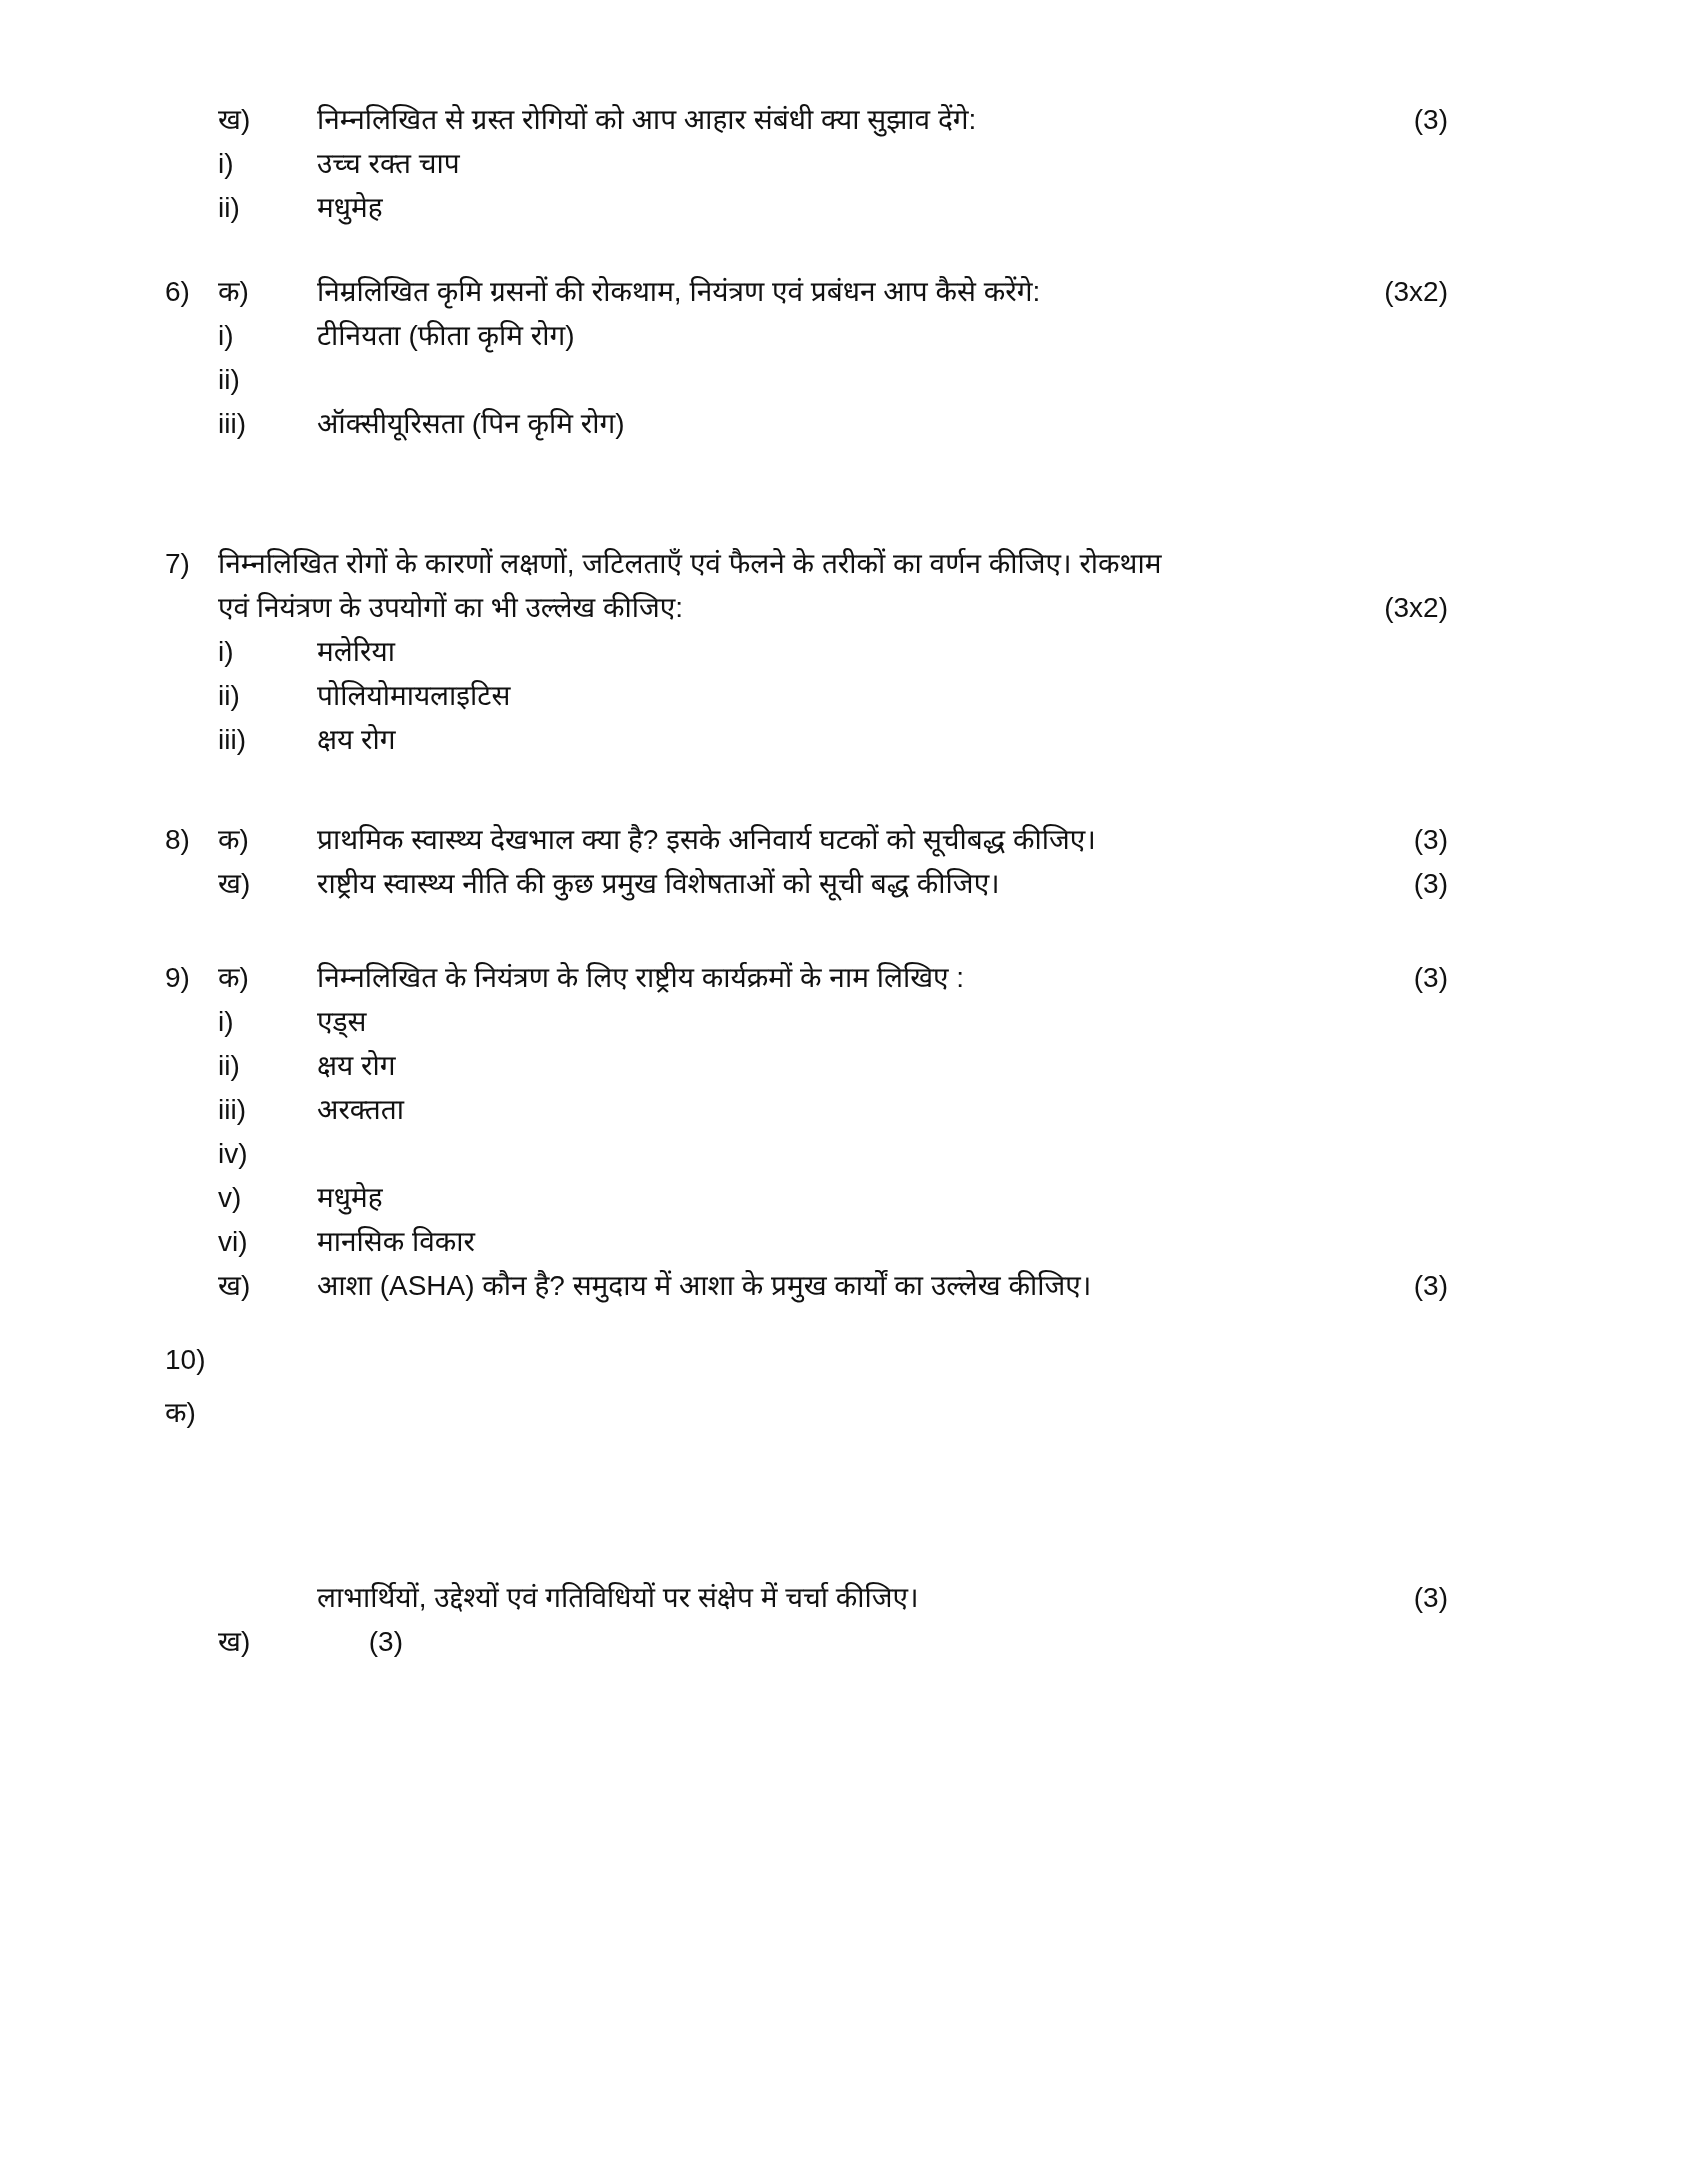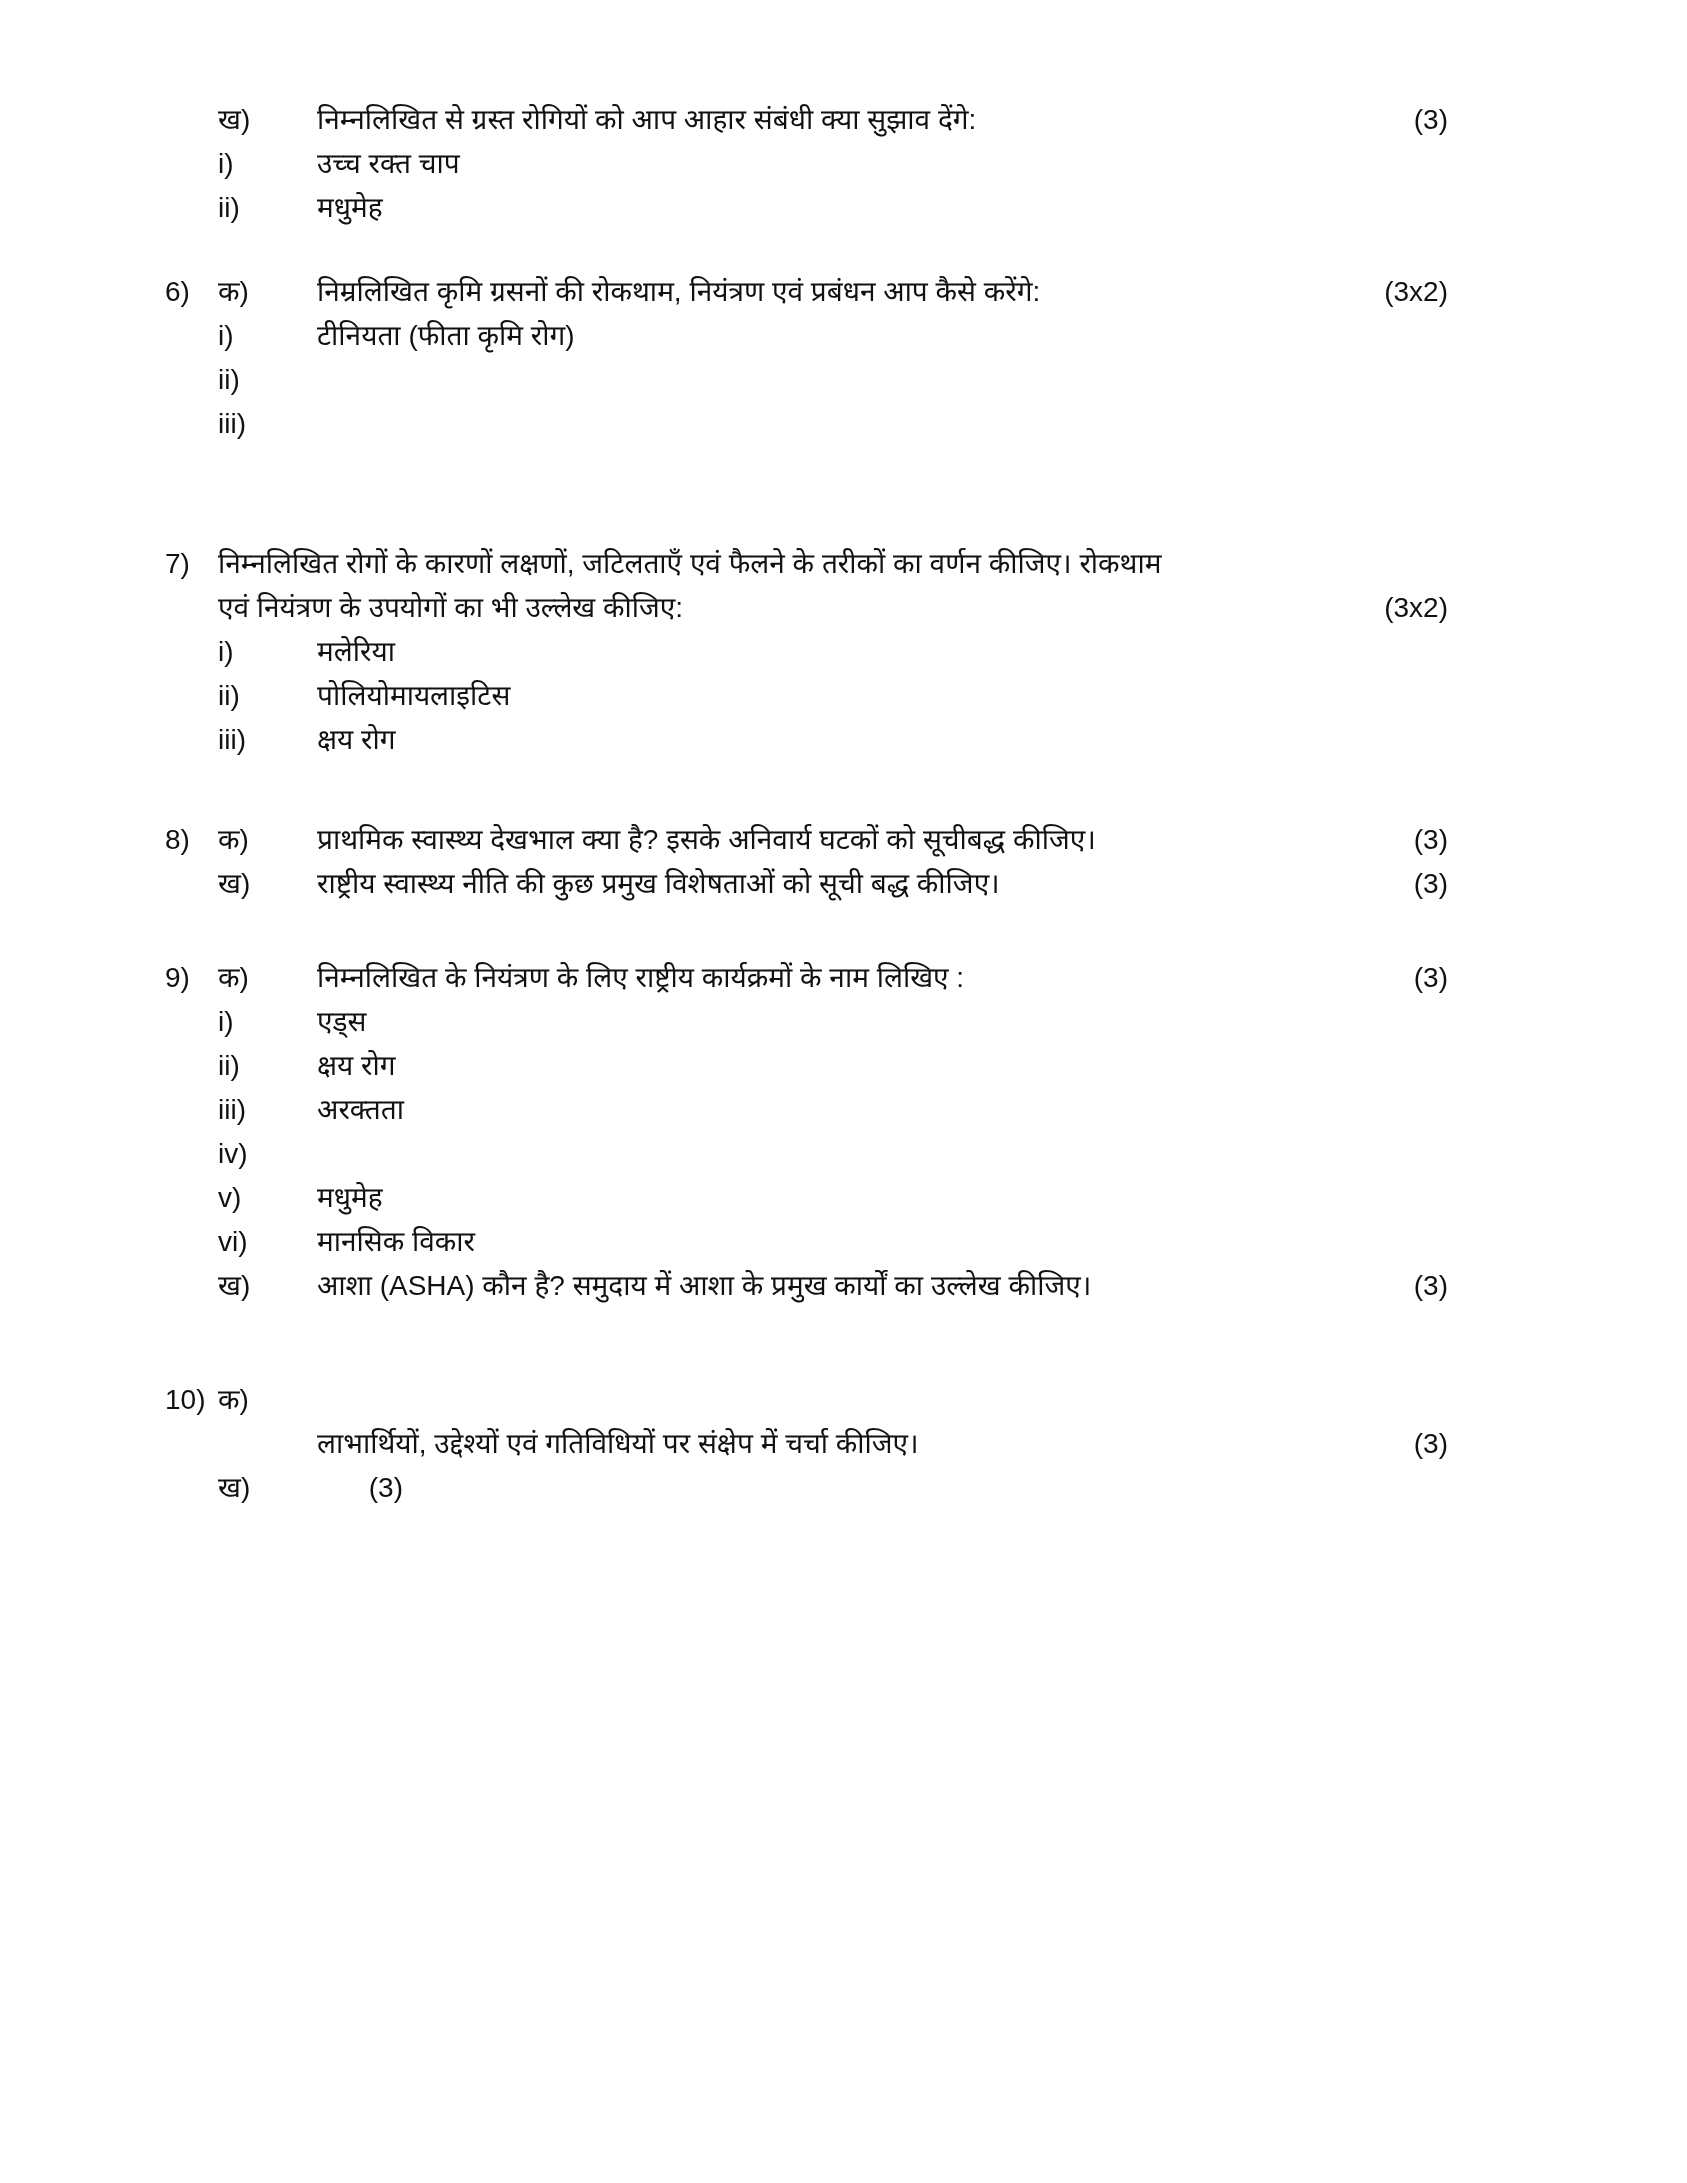--- a/index.html
+++ b/index.html
@@ -45,21 +45,21 @@
   .c-marks {
     flex: 0 0 86px;
     text-align: right;
     white-space: nowrap;
   }
   
   .gap-q6  { margin-top: 40px; }
   .gap-q7  { margin-top: 96px; }
   .gap-q8  { margin-top: 56px; }
   .gap-q9  { margin-top: 50px; }
-  .gap-q10 { margin-top: 70px; }
+  .gap-q10 { margin-top: 30px; flex-direction: column; }
 </style>
 </head>
 <body>
 
 <div class="page">
   <div class="content">
 
     <div class="row">
       <span class="c-num"></span>
       <span class="c-part">ख)</span>
@@ -92,20 +92,21 @@
       <span class="c-marks"></span>
     </div>
     <div class="row">
       <span class="c-num"></span>
       <span class="c-part">ii)</span>
       <span class="c-marks"></span>
     </div>
     <div class="row">
       <span class="c-num"></span>
       <span class="c-part">iii)</span>
+      <span class="c-text">ऑक्सीयूरिसता (पिन कृमि रोग)</span>
       <span class="c-marks"></span>
     </div>
 
     <div class="row wide gap-q7">
       <span class="c-num">7)</span>
 
       <span class="c-text">निम्नलिखित रोगों के कारणों लक्षणों, जटिलताएँ एवं फैलने के तरीकों का वर्णन कीजिए। रोकथाम</span>
       <span class="c-marks"></span>
     </div>
     <div class="row wide">

